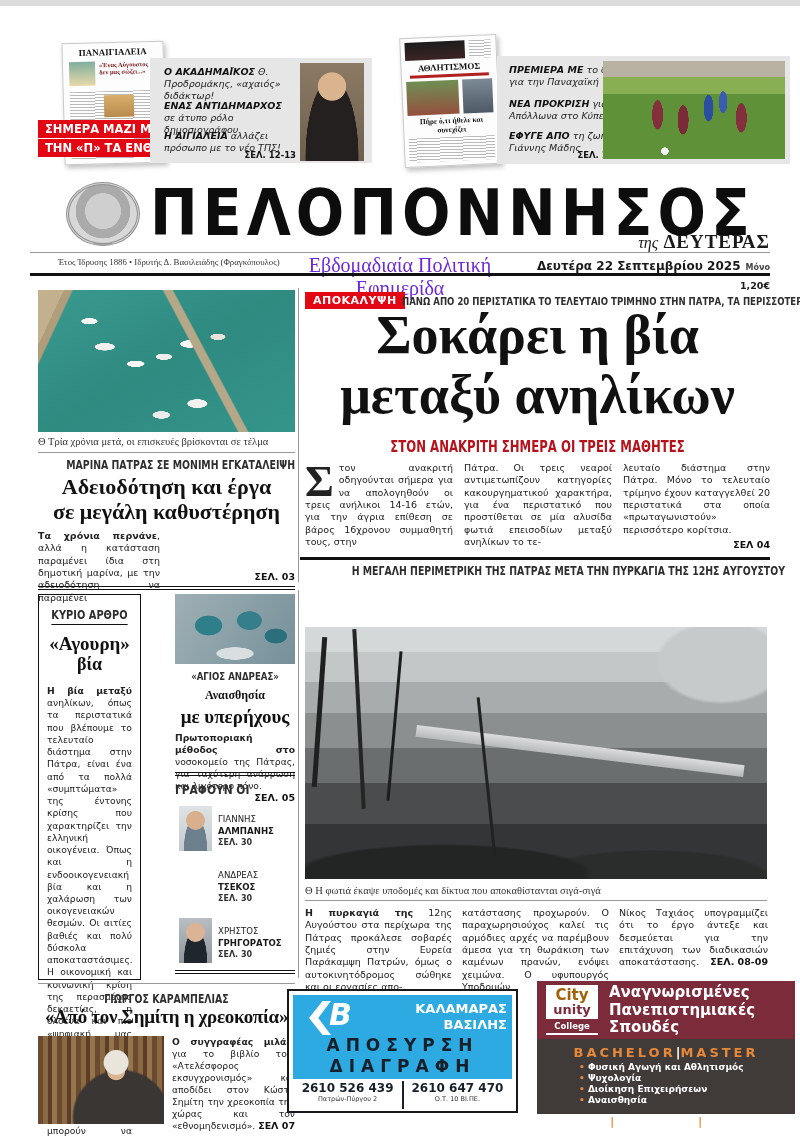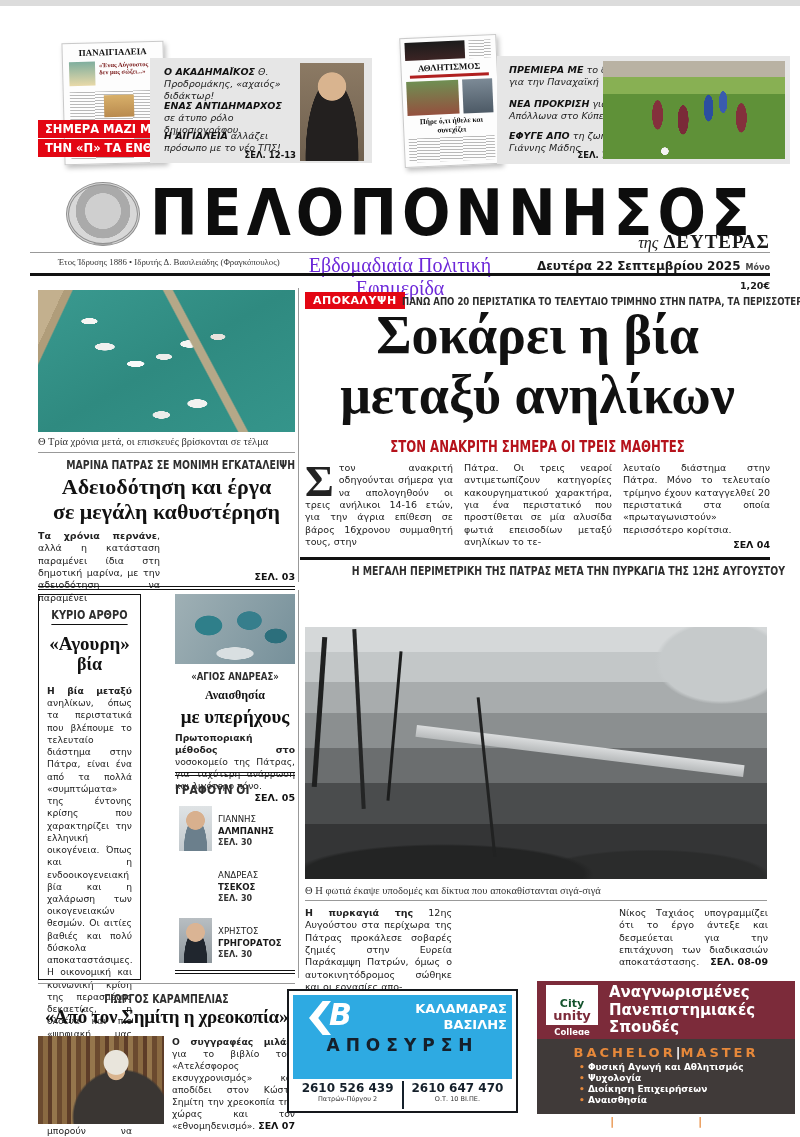--- a/index.html
+++ b/index.html
@@ -190,20 +190,21 @@
     <div class="abs" style="left:12px;top:10px;width:5px;height:150px;background:#1f2020;transform:rotate(4deg);"></div>
     <div class="abs" style="left:52px;top:2px;width:4px;height:180px;background:#242525;transform:rotate(-3deg);"></div>
     <div class="abs" style="left:88px;top:24px;width:3px;height:150px;background:#1c1d1d;transform:rotate(5deg);"></div>
     <div class="abs" style="left:180px;top:70px;width:3px;height:160px;background:#212222;transform:rotate(-6deg);"></div>
   </div>
   <div class="abs caption" style="left:305px;top:879px;width:462px;">Θ Η φωτιά έκαψε υποδομές και δίκτυα που αποκαθίστανται σιγά-σιγά</div>
   <div class="abs lrule" style="left:305px;top:894px;width:462px;height:1px;"></div>
   <div class="abs bt" style="left:305px;top:901px;width:147px;height:66px;">
     <b>Η πυρκαγιά της</b><span> 12ης Αυγούστου στα περίχωρα της Πάτρας προκάλεσε σοβαρές ζημιές στην Ευρεία Παράκαμψη Πατρών, όμως ο αυτοκινητόδρομος σώθηκε και οι εργασίες απο-</span>
   </div>
+  <div class="abs bt" style="left:462px;top:901px;width:147px;height:66px;">κατάστασης προχωρούν. Ο παραχωρησιούχος καλεί τις αρμόδιες αρχές να παρέμβουν άμεσα για τη θωράκιση των καμένων πρανών, ενόψει χειμώνα. Ο υφυπουργός Υποδομών</div>
   <div class="abs bt" style="left:619px;top:901px;width:149px;height:54px;">Νίκος Ταχιάος υπογραμμίζει ότι το έργο άντεξε και δεσμεύεται για την επιτάχυνση των διαδικασιών αποκατάστασης.</div>
   <div class="abs pr" style="left:668px;top:950px;width:100px;">ΣΕΛ. 08-09</div>
 
   <div class="abs lrule" style="left:38px;top:977px;width:257px;height:1px;"></div>
 
   <div class="abs k cond center" style="left:38px;top:986px;width:257px;font-size:12px;">ΓΙΩΡΓΟΣ ΚΑΡΑΜΠΕΛΙΑΣ</div>
   <div class="abs sh center" style="left:38px;top:1000px;width:257px;font-size:19px;letter-spacing:-.3px;">«Από τον Σημίτη η χρεοκοπία»</div>
   <div class="abs photo" style="left:38px;top:1030px;width:126px;height:88px;background:
       radial-gradient(circle at 62% 30%,#e9e5dc 0 12%,transparent 13%),
       radial-gradient(circle at 62% 40%,#d9b48f 0 9%,transparent 10%),
@@ -216,37 +217,38 @@
 
   <div class="abs" style="left:287px;top:983px;width:231px;height:124px;border:2px solid #15181c;background:#fff;box-sizing:border-box;">
     <div class="abs" style="left:4px;top:4px;width:219px;height:84px;background:#2eaae2;">
       <div class="abs" style="left:16px;top:6px;width:22px;height:34px;background:#fff;clip-path:polygon(100% 0,42% 50%,100% 100%,62% 100%,0 50%,62% 0);"></div>
       <div class="abs" style="left:36px;top:2px;font-weight:bold;font-size:30px;color:#fff;font-style:italic;">Β</div>
       <div class="abs" style="left:90px;top:6px;width:124px;text-align:right;color:#fff;font-weight:bold;font-size:13px;line-height:1.2;">
         <div>ΚΑΛΑΜΑΡΑΣ</div>
         <div>ΒΑΣΙΛΗΣ</div>
       </div>
       <div class="abs center" style="left:0;top:40px;width:219px;font-weight:bold;font-size:17px;letter-spacing:6px;color:#15202b;">ΑΠΟΣΥΡΣΗ</div>
+      <div class="abs center" style="left:0;top:61px;width:219px;font-weight:bold;font-size:17px;letter-spacing:6px;color:#15202b;">ΔΙΑΓΡΑΦΗ</div>
     </div>
     <div class="abs" style="left:4px;top:90px;width:219px;height:28px;display:flex;justify-content:center;">
       <div style="text-align:center;padding-right:8px;border-right:2px solid #15202b;">
         <div style="font-weight:bold;font-size:12px;color:#15202b;">2610 526 439</div>
         <div style="font-size:6.5px;color:#333;">Πατρών-Πύργου 2</div>
       </div>
       <div style="text-align:center;padding-left:8px;">
         <div style="font-weight:bold;font-size:12px;color:#15202b;">2610 647 470</div>
         <div style="font-size:6.5px;color:#333;">Ο.Τ. 10 ΒΙ.ΠΕ.</div>
       </div>
     </div>
   </div>
 
   <div class="abs" style="left:537px;top:975px;width:258px;height:133px;">
     <div class="abs" style="left:0;top:0;width:258px;height:58px;background:#7c2b3a;">
       <div class="abs" style="left:9px;top:4px;width:52px;height:50px;background:#fff;text-align:center;overflow:hidden;">
-        <div style="font-weight:bold;font-size:11px;color:#14532d;line-height:1;margin-top:13px;">City</div>
+        <div style="font-weight:bold;font-size:15px;color:#a16207;line-height:1;margin-top:3px;">City</div>
         <div style="font-weight:bold;font-size:13px;color:#7c2b3a;line-height:1;">unity</div>
         <div style="background:#7c2b3a;color:#fff;font-weight:bold;font-size:8.5px;margin-top:3px;padding:2px 0;">College</div>
       </div>
       <div class="abs" style="left:72px;top:3px;color:#fff;font-weight:bold;font-size:15px;line-height:1.18;">
         <div>Αναγνωρισμένες</div>
         <div>Πανεπιστημιακές</div>
         <div>Σπουδές</div>
       </div>
     </div>
     <div class="abs" style="left:0;top:58px;width:258px;height:75px;background:#403a39;">

